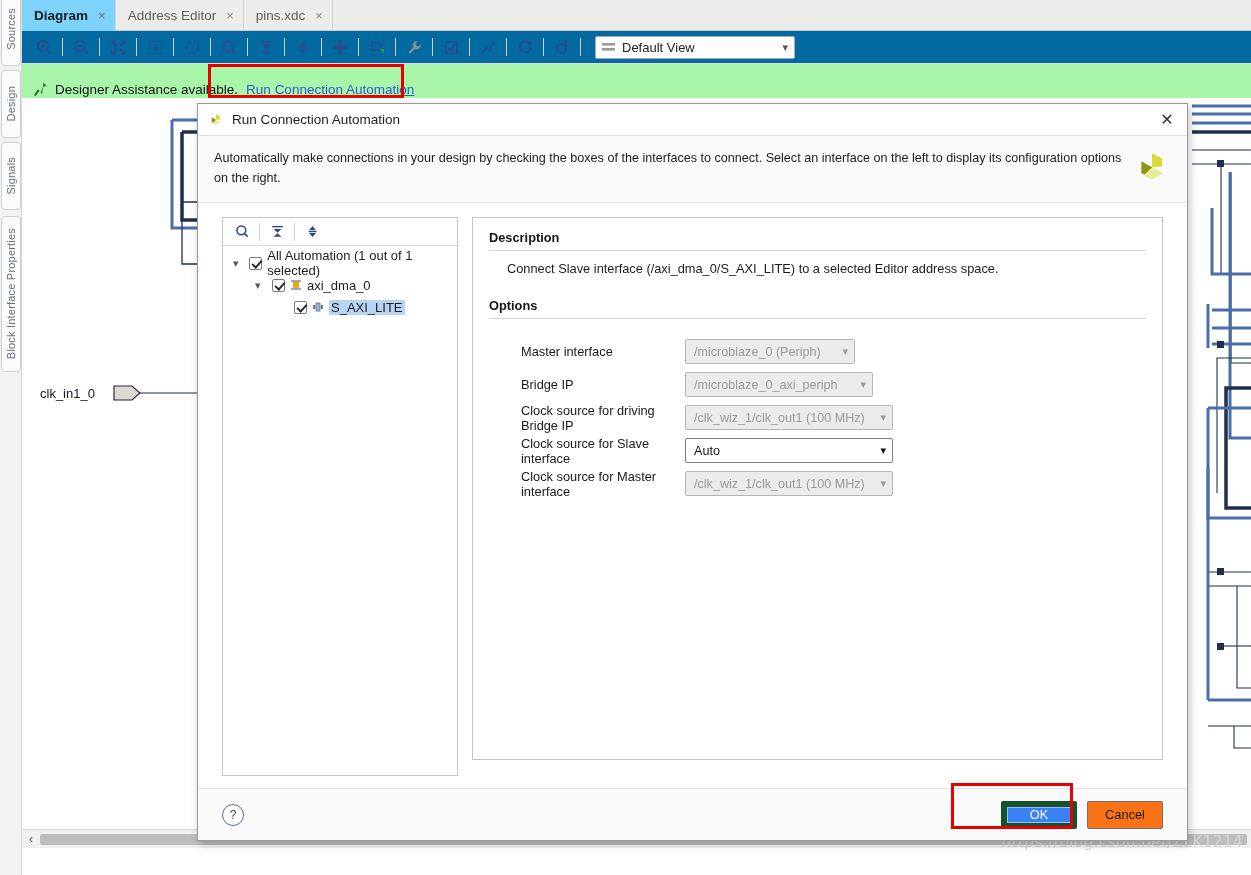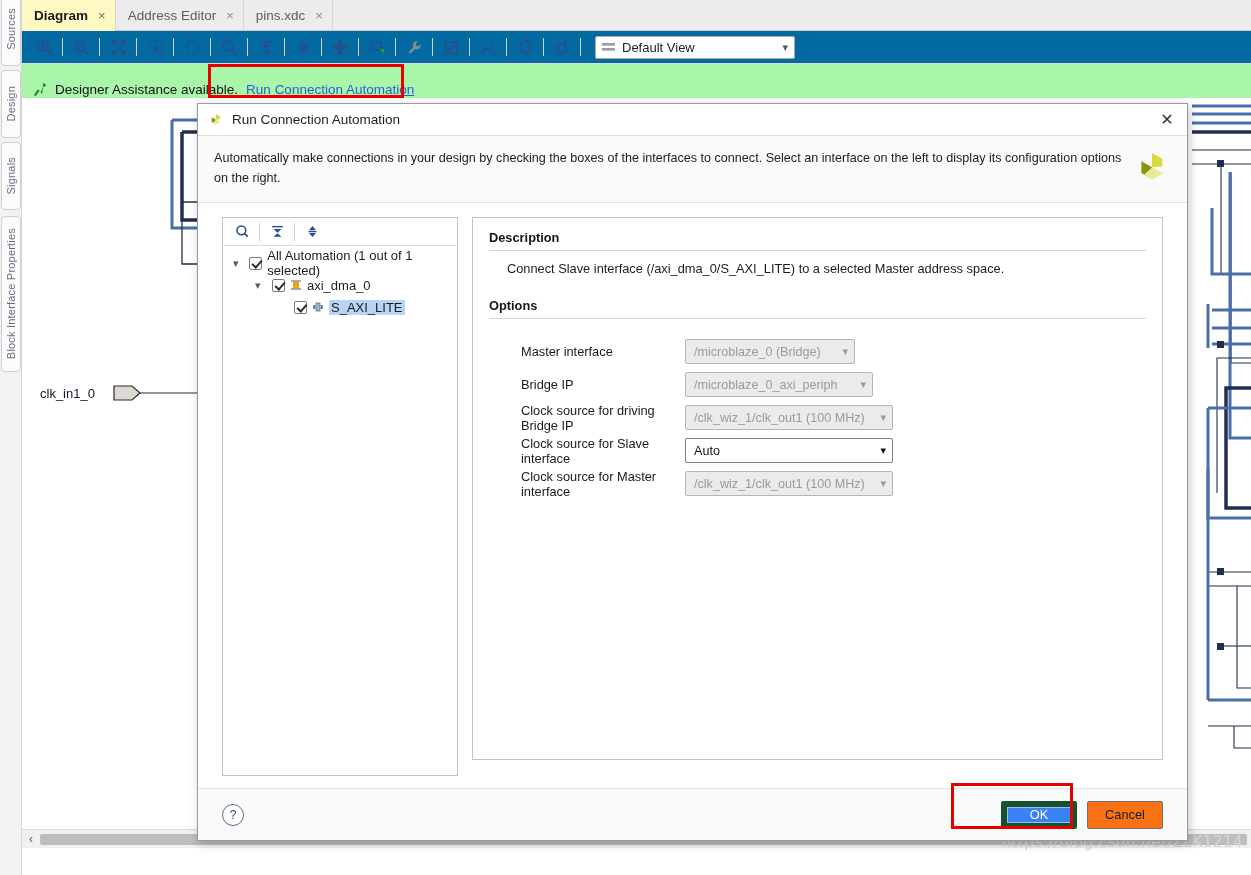--- a/index.html
+++ b/index.html
@@ -32,21 +32,21 @@
   .tabstrip {
     position: absolute; left: 22px; top: 0; right: 0; height: 31px;
     background: #ececed; border-bottom: 1px solid #c9c9c9;
   }
   .tab {
     position: relative; float: left; height: 31px; padding: 0 9px 0 12px;
     display: flex; align-items: center; gap: 10px;
     font-size: 13.5px; color: #5d5d5d;
     border-right: 1px solid #d3d3d3;
   }
-  .tab.active { background: #fef9c3; color: #1a1a1a; font-weight: bold; }
+  .tab.active { background: #7dd3fc; color: #1a1a1a; font-weight: bold; }
   .tab .x { color: #8a8a8a; font-size: 13px; cursor: pointer; }
   .tab.active .x { color: #6d6d6d; font-weight: normal; }
 
   
   .dtoolbar {
     position: absolute; left: 22px; top: 31px; right: 0; height: 33px;
     background: #0369a1; border-bottom: 1px solid #dcdcdc;
     display: flex; align-items: center; padding-left: 8px; gap: 0px;
   }
   .tbtn {
@@ -519,29 +519,29 @@
               <rect x="8.8" y="4" width="2" height="4" fill="#5b7493"></rect>
             </svg>
             <span class="lbl-sel">S_AXI_LITE</span>
           </div>
 
         </div>
       </div>
 
       <div class="opt-pane">
         <div class="sec-h">Description</div>
-        <div class="desc-text">Connect Slave interface (/axi_dma_0/S_AXI_LITE) to a selected Master address space.</div>
+        <div class="desc-text">Connect Slave interface (/axi_dma_0/S_AXI_LITE) to a selected Editor address space.</div>
 
         <div class="sec-h second">Options</div>
 
         <div class="form">
           <div class="frow">
             <div class="flabel">Master interface</div>
             <div class="combo" style="width:170px;">
-              <span class="cv">/microblaze_0 (Bridge)</span>
+              <span class="cv">/microblaze_0 (Periph)</span>
               <span class="cc">▾</span>
             </div>
           </div>
           <div class="frow">
             <div class="flabel">Bridge IP</div>
             <div class="combo" style="width:188px;">
               <span class="cv">/microblaze_0_axi_periph</span>
               <span class="cc">▾</span>
             </div>
           </div>

